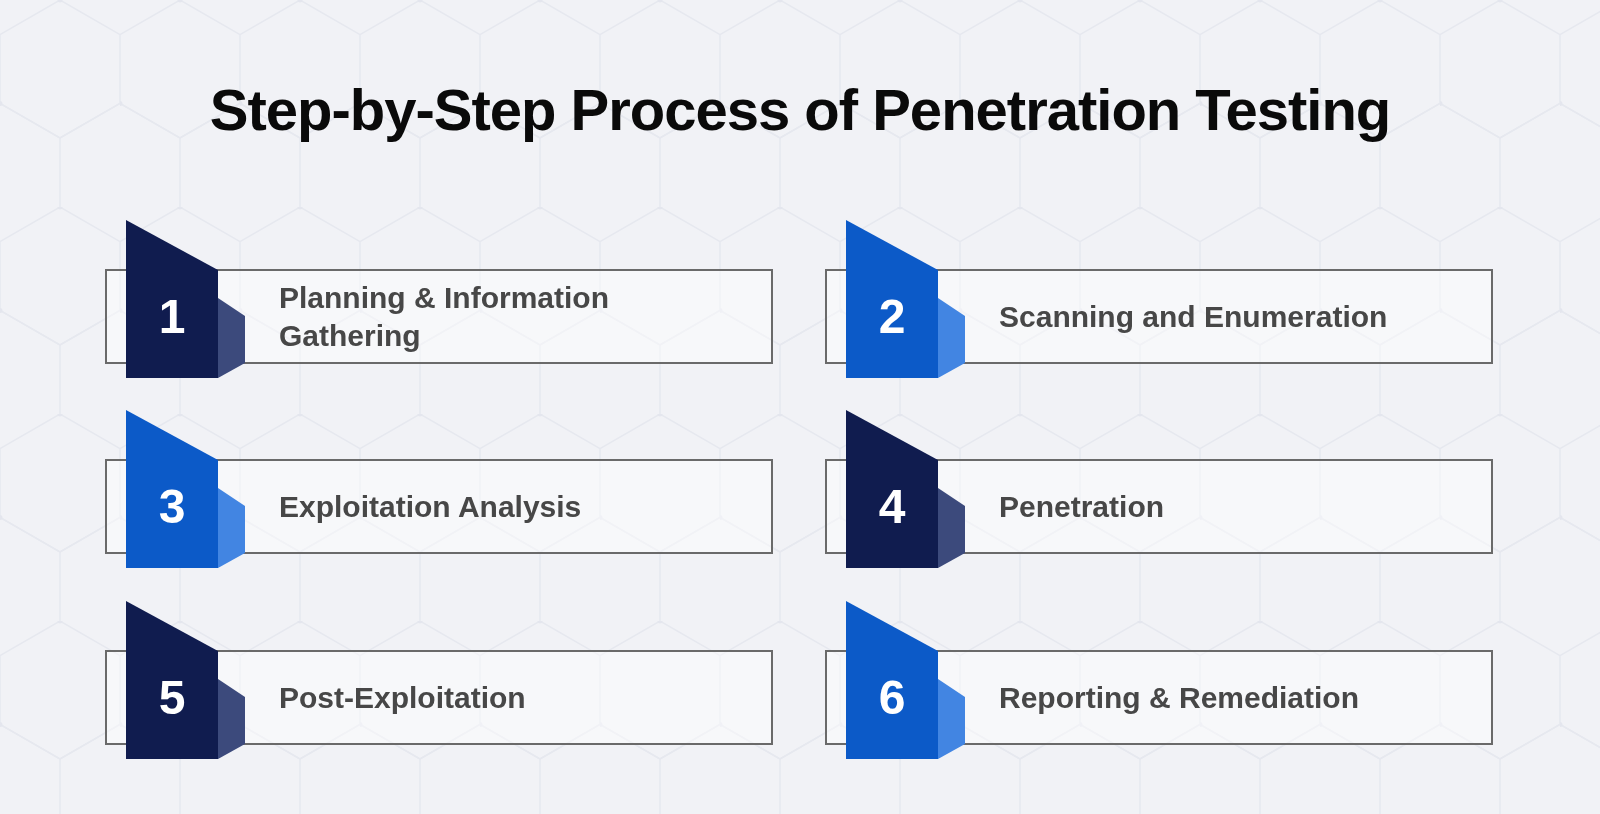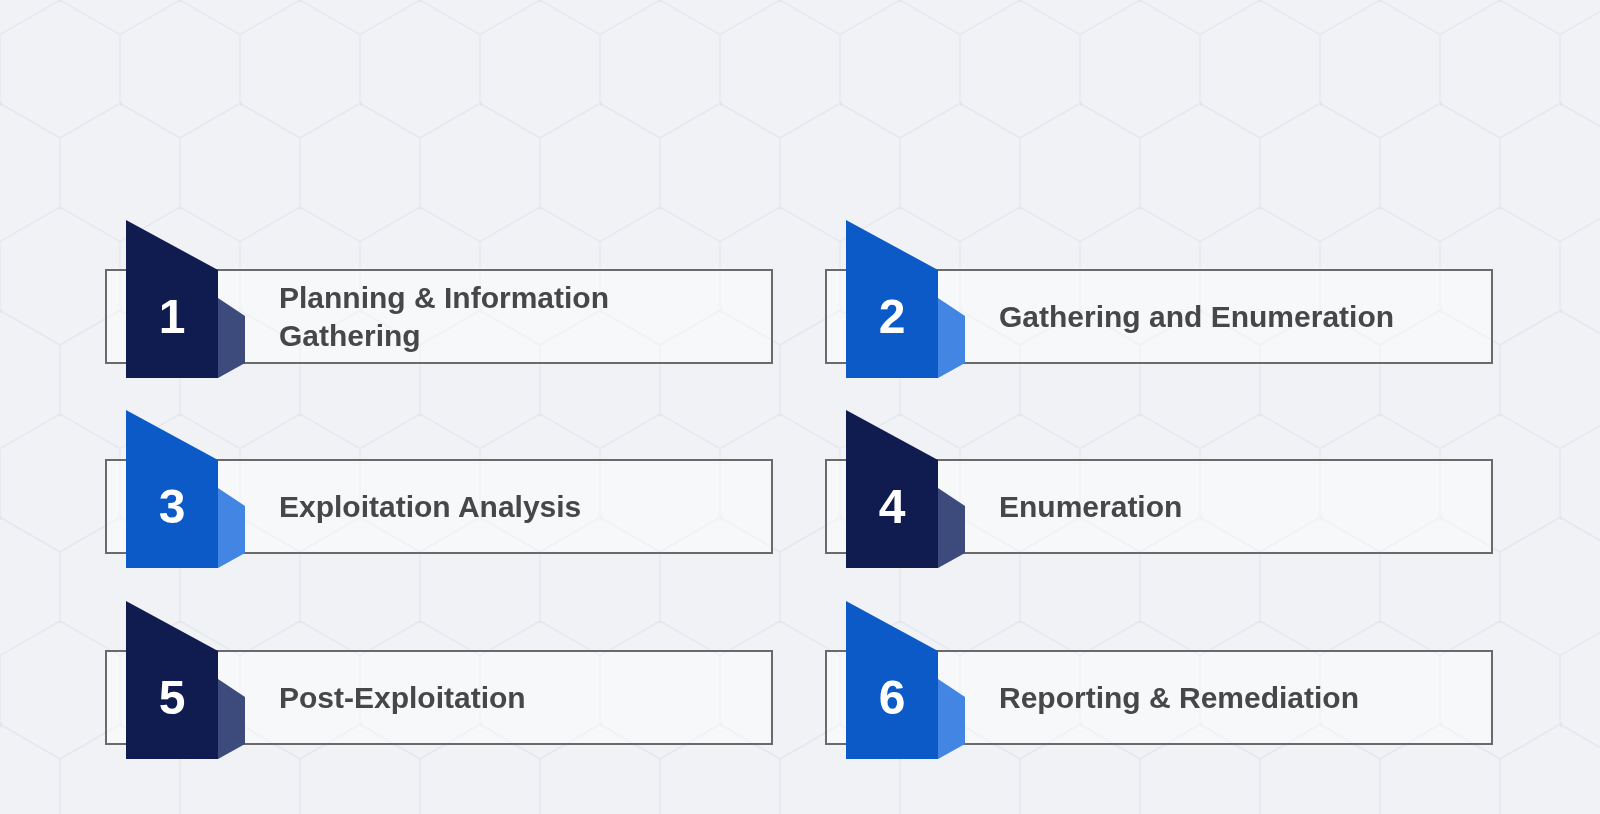--- a/index.html
+++ b/index.html
@@ -106,37 +106,38 @@
           <path d="M0 103.5 L60 138 L60 207"></path>
           <path d="M120 103.5 L60 138"></path>
         </g>
         <circle cx="60" cy="0" r="2.5" fill="#dde0e9"></circle>
         <circle cx="0" cy="103.5" r="2.5" fill="#dde0e9"></circle>
       </pattern>
     </defs>
     <rect width="1600" height="814" fill="url(#hexpat)" opacity="0.65"></rect>
   </svg>
 
+  <div class="title">Step-by-Step Process of Penetration Testing</div>
 
   <div class="step" id="step-0">
     <div class="step-box">
       <div class="step-label">Planning &amp; Information Gathering</div>
     </div>
     <div class="badge">
       <svg width="119" height="158" viewBox="0 0 119 158">
         <polygon class="badge-fold" points="92,78 119,96 119,143 92,158" fill="#3c4a7c"></polygon>
         <polygon class="badge-body" points="0,0 92,50 92,158 0,158" fill="#101c4f"></polygon>
       </svg>
       <div class="badge-number">1</div>
     </div>
   </div>
 
   <div class="step" id="step-1">
     <div class="step-box">
-      <div class="step-label">Gathering and Enumeration</div>
+      <div class="step-label">Scanning and Enumeration</div>
     </div>
     <div class="badge">
       <svg width="119" height="158" viewBox="0 0 119 158">
         <polygon class="badge-fold" points="92,78 119,96 119,143 92,158" fill="#4285e2"></polygon>
         <polygon class="badge-body" points="0,0 92,50 92,158 0,158" fill="#0c5ac8"></polygon>
       </svg>
       <div class="badge-number">2</div>
     </div>
   </div>
 
@@ -148,21 +149,21 @@
       <svg width="119" height="158" viewBox="0 0 119 158">
         <polygon class="badge-fold" points="92,78 119,96 119,143 92,158" fill="#4285e2"></polygon>
         <polygon class="badge-body" points="0,0 92,50 92,158 0,158" fill="#0c5ac8"></polygon>
       </svg>
       <div class="badge-number">3</div>
     </div>
   </div>
 
   <div class="step" id="step-3">
     <div class="step-box">
-      <div class="step-label">Enumeration</div>
+      <div class="step-label">Penetration</div>
     </div>
     <div class="badge">
       <svg width="119" height="158" viewBox="0 0 119 158">
         <polygon class="badge-fold" points="92,78 119,96 119,143 92,158" fill="#3c4a7c"></polygon>
         <polygon class="badge-body" points="0,0 92,50 92,158 0,158" fill="#101c4f"></polygon>
       </svg>
       <div class="badge-number">4</div>
     </div>
   </div>
 

